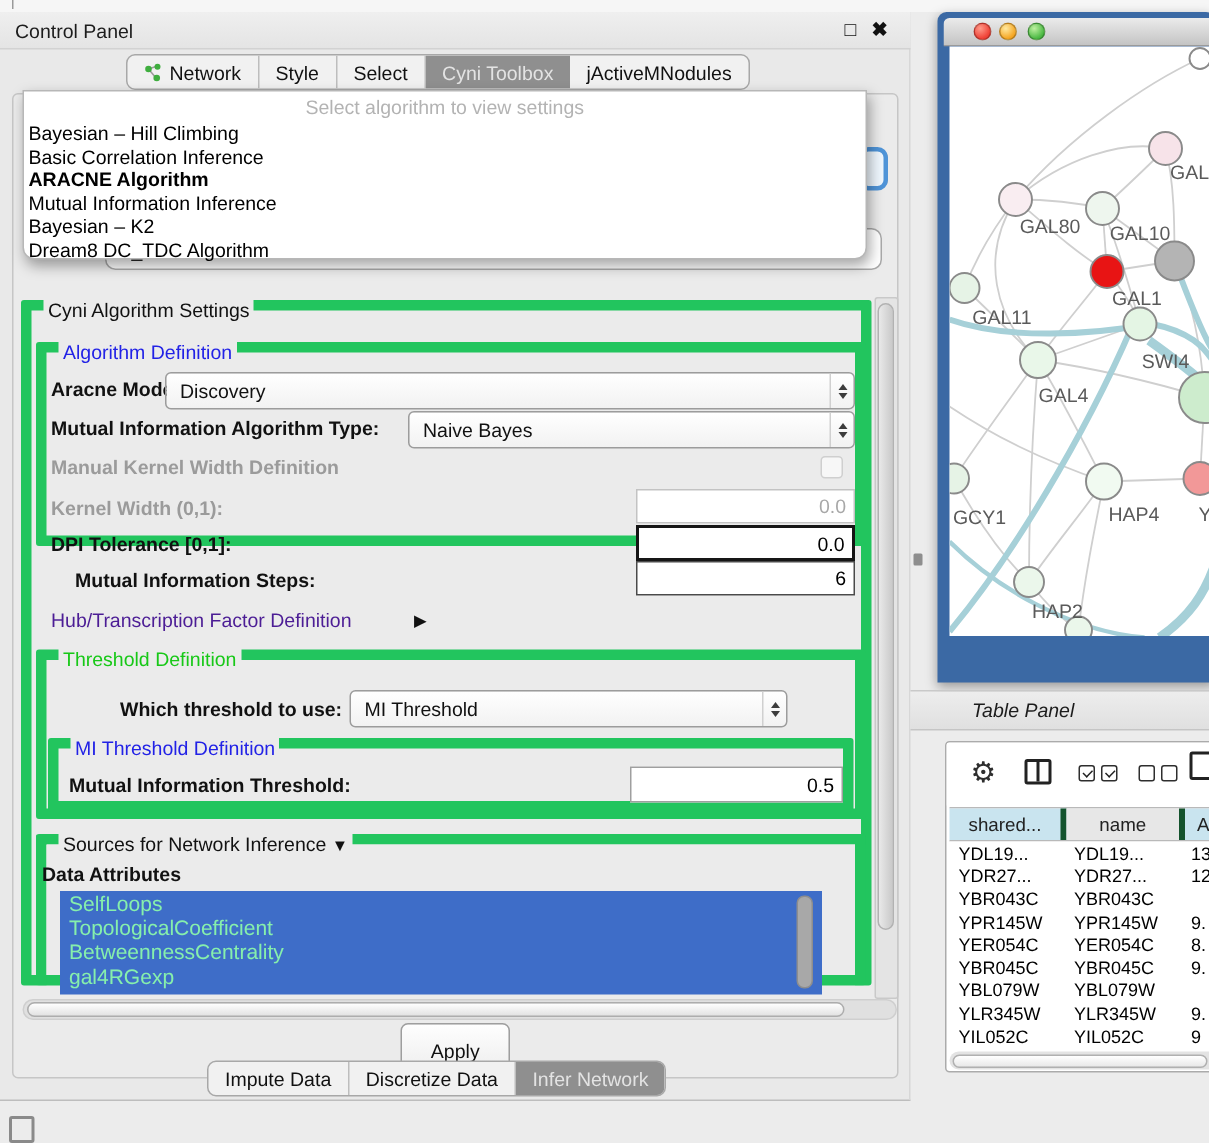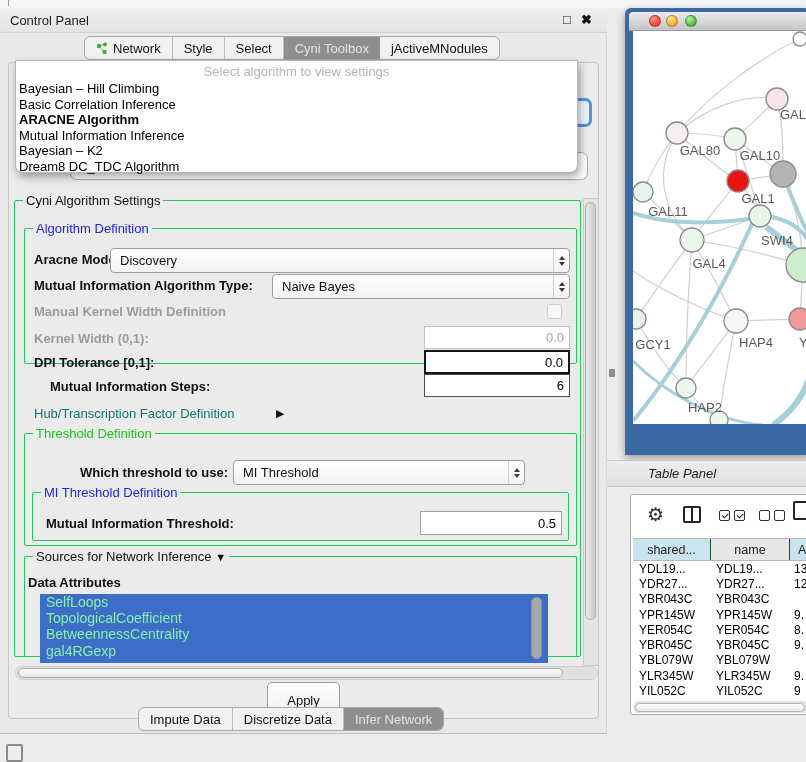--- a/index.html
+++ b/index.html
@@ -45,21 +45,21 @@
 
   
   .popup { left:15px; top:52px; width:563px; height:113px; background:#fff;
     border:1px solid #b7b7b7; border-radius:0 0 8px 8px;
     box-shadow:2px 4px 9px rgba(0,0,0,.35); z-index:50; padding-top:2px; }
   .popup-placeholder { text-align:center; color:#b3b3b3; font-size:13px; height:18px; line-height:18px; }
   .popup-item { font-size:13px; color:#000; height:15.5px; line-height:15.5px; padding-left:3px; }
   .popup-item.bold { font-weight:bold; }
 
   
-  .group { border:1px solid #22c55e; border-radius:2px;text-align:right; }
+  .group { border:7px solid #22c55e; border-radius:2px;text-align:right; }
   .gtitle { position:absolute; top:-8px; left:8px; background:#ebebeb; padding:0 3px;
     font-size:13px; white-space:nowrap; }
   .settings-group { left:14px; top:192px; width:567px; height:457px; }
   .algdef-group { left:24px; top:220px; width:553px; height:136px; }
   .threshold-group { left:24px; top:425px; width:553px; height:113px; }
   .mithr-group { left:32px; top:484px; width:537px; height:49px; }
   .sources-group { left:24px; top:548px; width:553px; height:101px; border-bottom:none; }
   .t-black { color:#111; } .t-blue { color:#2222e6; } .t-green { color:#17c817; }
 
   .lbl { font-size:13px; font-weight:bold; color:#111; white-space:nowrap; }
@@ -76,21 +76,21 @@
   .spin .dn { border-top:4px solid #3c3c3c; }
 
   .numfield { font-size:13px; text-align:right; padding:0 5px; background:#fff;
     display:flex; align-items:center; justify-content:flex-end; }
   .nf-dis  { border:1px solid #c3c3c3; color:#a8a8a8; }
   .nf-focus{ border:2px solid #161616; color:#000; }
   .nf-norm { border:1px solid #4a4a4a; color:#000; }
 
   .checkbox { width:15px; height:15px; border:1px solid #cfcfcf; border-radius:3px; background:#f7f7f7; }
 
-  .section-label { font-size:13px; color:#0f766e; }
+  .section-label { font-size:13px; color:#4c1d95; }
   .tri { font-size:11px; color:#111; }
 
   .attr-list { left:40px; top:586px; width:508px; height:69px; background:#3e6dc8; overflow:hidden; z-index:2; }
   .attr-item { color:#86efac; font-size:14px; height:16.2px; line-height:16.2px; padding-left:6px; }
   .attr-vscroll { left:531px; top:589px; width:11px; height:62px; border-radius:5px;
     background:#a8a8a8; border:1px solid #8d8d8d; z-index:3; }
 
   .vscroll-track { left:583px; top:190px; width:16px; height:468px; background:#e4e4e4;
     border:1px solid #c9c9c9; border-radius:2px; }
   .vscroll-thumb { left:585px; top:194px; width:11px; height:418px; border-radius:6px;
@@ -131,21 +131,21 @@
   .gear-icon { left:16px; top:8px; font-size:19px; color:#2e2e2e; }
   .split-icon { left:52px; top:11px; width:18px; height:17px; border:2px solid #222; border-radius:2px; }
   .split-icon::after { content:""; position:absolute; left:6px; top:0; width:2px; height:13px; background:#222; }
   .cb { width:11px; height:11px; border:1.5px solid #2e2e2e; border-radius:2px; top:15px; background:#fff; }
   .cb.checked::after { content:""; position:absolute; left:1.5px; top:2px; width:5px; height:2.5px;
     border-left:1.6px solid #222; border-bottom:1.6px solid #222; transform:rotate(-45deg); }
   .doc-icon { left:162px; top:6px; width:16px; height:19px; border:2px solid #222; border-radius:2px; background:#fff; }
   .thead { left:2px; top:43px; width:200px; height:23px; display:flex; border-top:1px solid #b9b9b9;
     border-bottom:1px solid #b9b9b9; }
   .th { font-size:12.5px; color:#222; display:flex; align-items:center; justify-content:center;
-    border-right:1px solid #14532d; height:100%; }
+    border-right:4px solid #14532d; height:100%; }
   .th.sel { background:#c9e4ef; }
   .th.plain { background:#e7e7e7; }
   .tbody { left:2px; top:66px; width:200px; height:138px; overflow:hidden; background:#fff; }
   .trow { display:flex; height:15.3px; align-items:center; }
   .tc { font-size:12px; color:#000; white-space:nowrap; overflow:hidden; }
   .tc.c1 { width:78px; padding-left:6px; }
   .tc.c2 { width:79px; padding-left:5px; }
   .tc.c3 { width:40px; padding-left:4px; }
   .t-hscroll-track { left:2px; top:206px; width:178px; height:12px; background:#e3e3e3; border-radius:6px; }
   .t-hscroll-thumb { left:4px; top:207.5px; width:170px; height:9px; background:linear-gradient(#fff,#e8e8e8);

